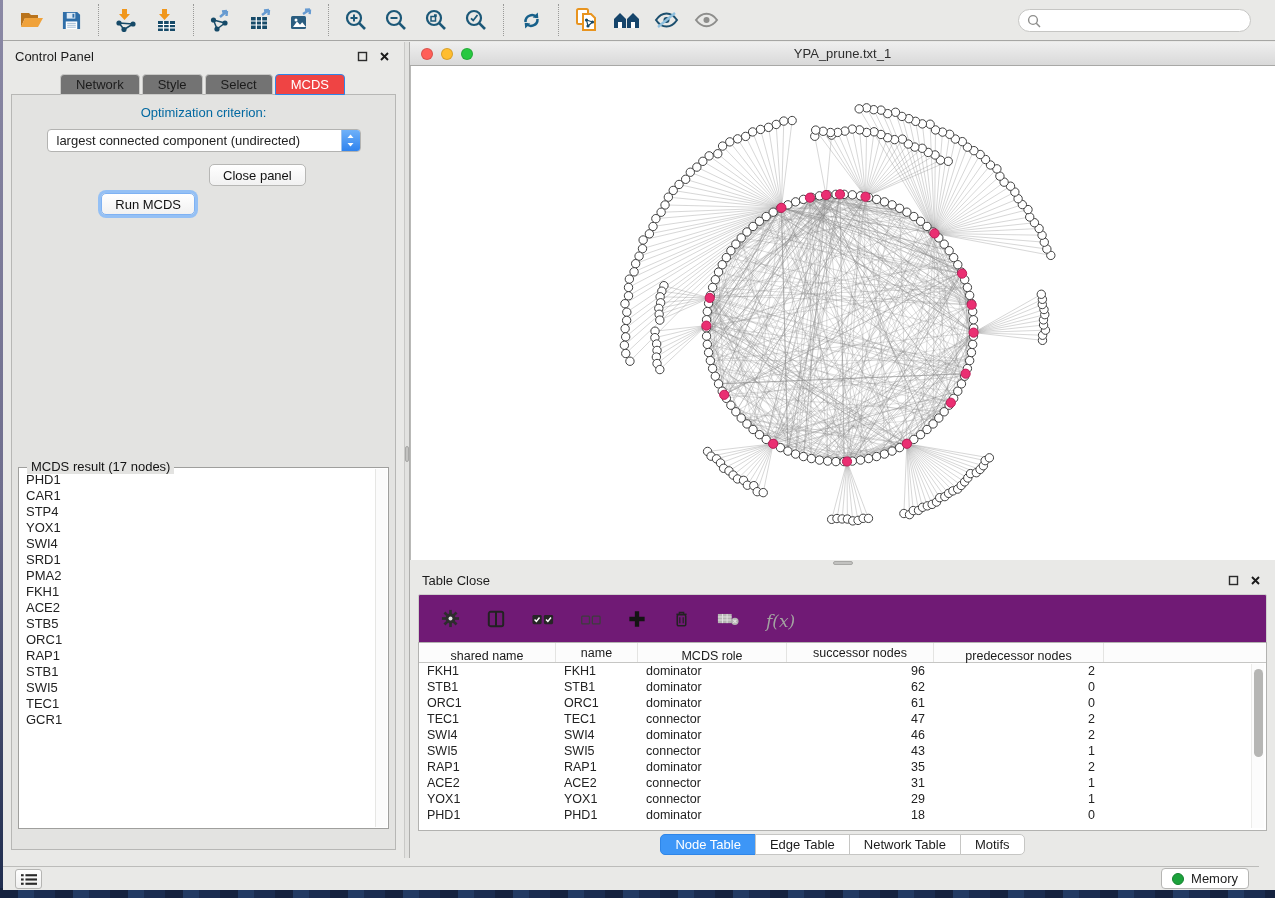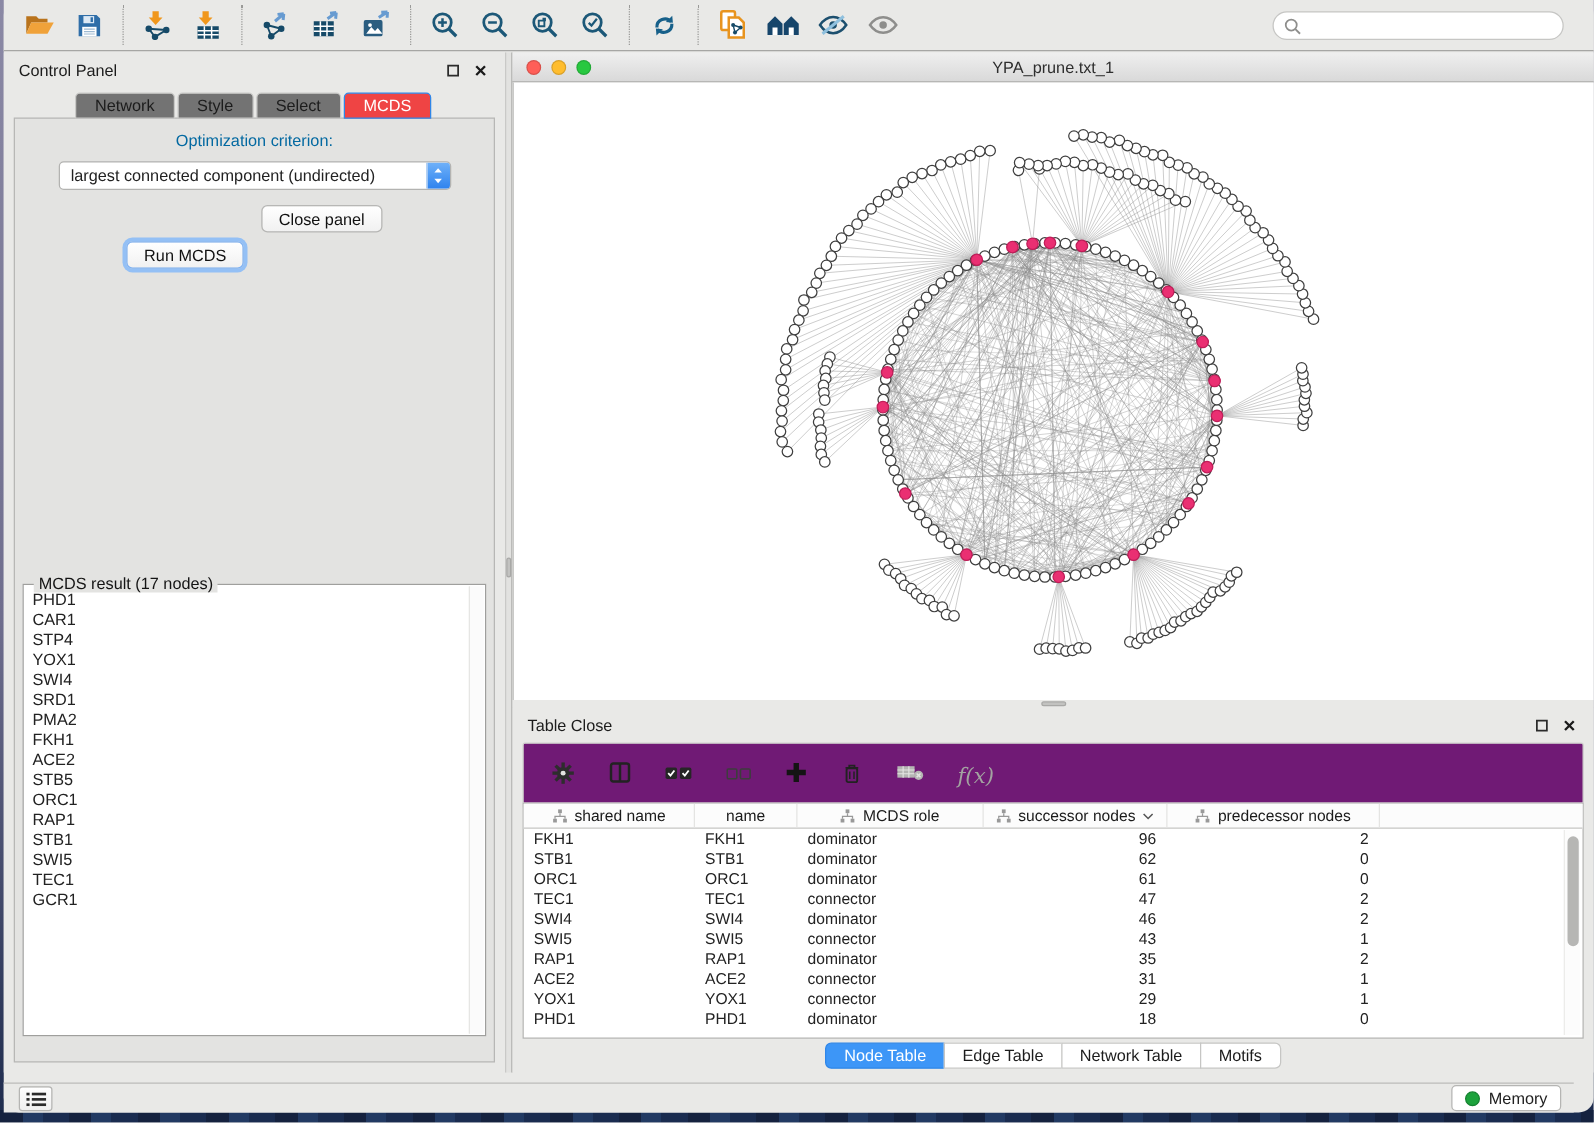--- a/index.html
+++ b/index.html
@@ -2,21 +2,21 @@
 <html><head>
 <meta charset="utf-8">
 <style>
   * { margin:0; padding:0; box-sizing:border-box; }
   html,body { width:1275px; height:898px; overflow:hidden; }
   body { font-family:"Liberation Sans", sans-serif; color:#222; }
   #desktop { position:relative; width:1275px; height:898px;
     background:linear-gradient(180deg,#8b89a5 0%,#6f6e8e 55%,#1d2b4d 100%); }
   #wallpaper-strip { position:absolute; left:0; right:0; bottom:0; height:10px;
     background:repeating-linear-gradient(90deg,#15223f 0 18px,#223a63 18px 34px,#1a2c50 34px 55px); }
-  #app { position:absolute; left:3px; top:0; right:0; bottom:8px; background:#e9e9e7;border-radius:12px; }
+  #app { position:absolute; left:3px; top:0; right:0; bottom:8px; background:#e9e9e7; }
 
   
   #toolbar { position:absolute; left:0; top:0; right:0; height:41px; background:#e9e9e7;
     border-bottom:1px solid #a6a6a4; display:flex; align-items:center; padding-left:8px; }
   .tbtn { width:40px; height:34px; display:flex; align-items:center; justify-content:center; }
   .tbtn svg { display:block; }
   .tsep { width:0; height:32px; border-left:1px dotted #9a9a98; margin:0 7px; }
   #search-box { position:absolute; right:24px; top:9px; width:233px; height:23px;
     background:#fff; border:1px solid #c6c6c4; border-radius:12px; display:flex; align-items:center; padding-left:8px; }
   #search-box input { border:none; outline:none; flex:1; height:18px; font-size:13px; background:transparent; }
@@ -69,21 +69,21 @@
   #hsplit { position:absolute; left:407px; right:0; top:560px; height:6px; background:#e9e9e7; }
   #hsplit .handle { margin:1px auto 0; width:20px; height:4px; background:#c2c2c0; border:1px solid #a8a8a6; border-radius:2px; }
 
   
   #table-panel { position:absolute; left:407px; right:0; top:566px; bottom:32px; background:#e9e9e7; }
   #tp-toolbar { position:absolute; left:8px; right:8px; top:28px; height:53px; background:#701a75;
     border:1px solid #cfcfcd; border-radius:2px; display:flex; align-items:center; gap:27px; padding-left:22px; }
   .fx-label { font-family:"DejaVu Serif", serif; font-style:italic; font-size:17px; color:#a3a3a1; }
   #tablewrap { position:absolute; left:8px; right:8px; top:76px; height:189px; background:#fff; border:1px solid #b2b2b0; }
   #thead { display:flex; height:20px; align-items:center; background:#fcfcfc; border-bottom:1px solid #c6c6c4; font-size:12.5px; color:#1a1a1a; }
-  .th { display:flex; align-items:center; justify-content:center; gap:6px; height:100%; border-right:1px solid #e4e4e2; }
+  .th { display:flex; align-items:center; justify-content:center; gap:6px; height:100%; border-right:1px solid #e4e4e2;flex-direction:column; }
   .c0{width:137px}.c1{width:82px}.c2{width:149px}.c3{width:147px}.c4{width:170px}.cf{flex:1;border-right:none}
   #tbody { font-size:12.5px; }
   .trow { display:flex; height:16px; align-items:center; }
   .td { overflow:hidden; white-space:nowrap; }
   .td.left { padding-left:8px; text-align:left; }
   .td.num { padding-right:9px; text-align:right; }
   #tv-scroll { position:absolute; top:21px; right:2px; width:13px; bottom:2px; background:#fcfcfc; border-left:1px solid #ececea; }
   #tv-thumb { position:absolute; top:5px; left:2px; width:9px; height:88px; background:#b6b6b4; border-radius:5px; }
   #tp-tabs { position:absolute; left:0; right:0; top:268px; display:flex; justify-content:center; }
   .seg { height:21px; line-height:19px; padding:0 14px; font-size:13px; background:#fff;

